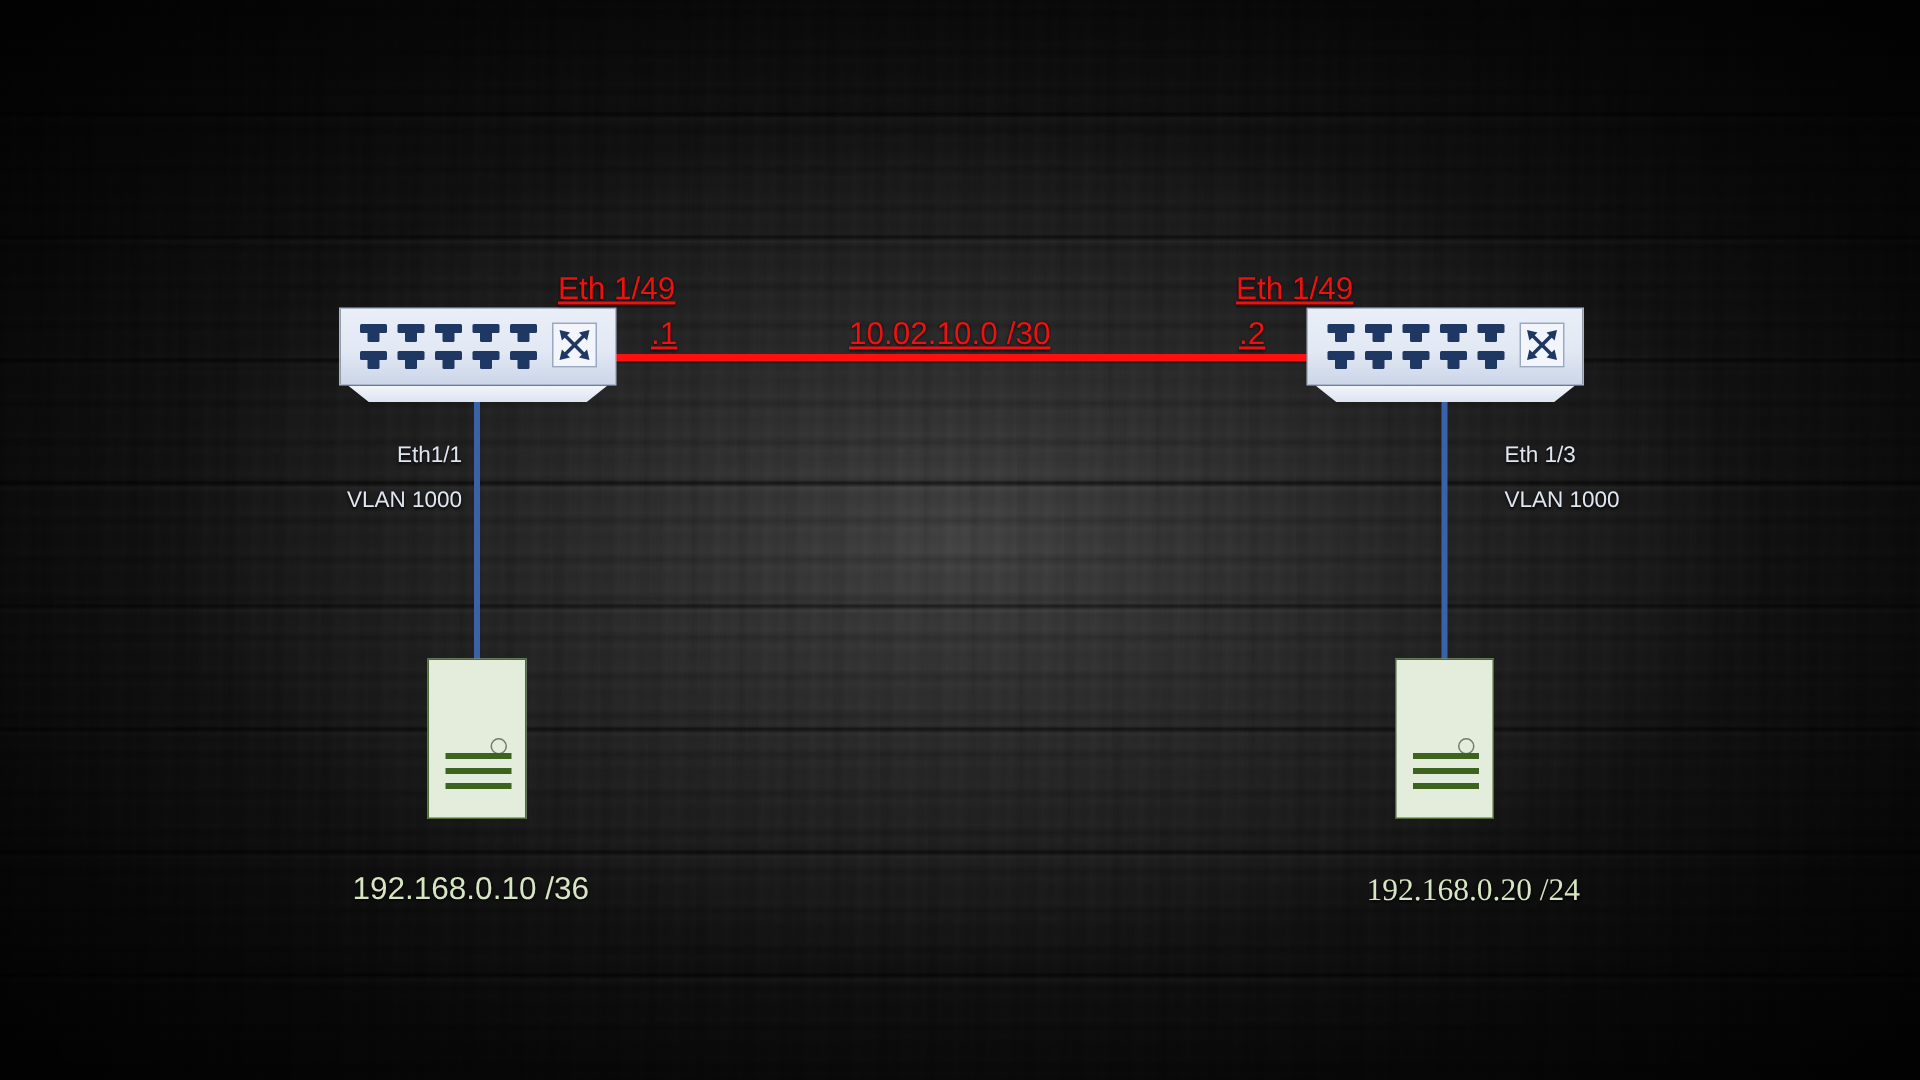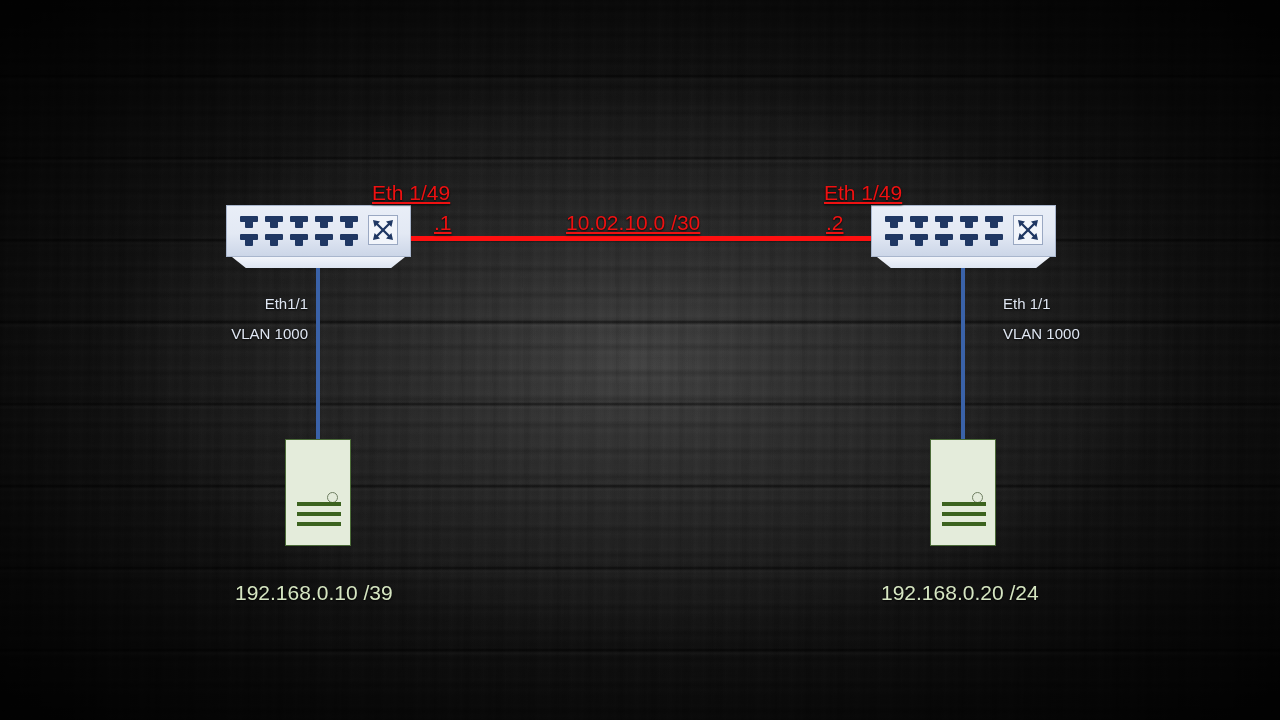--- a/index.html
+++ b/index.html
@@ -299,21 +299,21 @@
   <div class="label label-red" style="left:566px; top:211px;">10.02.10.0 /30</div>
 
   <div class="label label-red" style="left:826px; top:211px;">.2</div>
 
   <div class="label label-red" style="left:824px; top:181px;">Eth 1/49</div>
 
   <div class="label label-blue" style="left:213px; top:290px; text-align:right; width:95px;">Eth1/1</div>
 
   <div class="label label-blue" style="left:173px; top:320px; text-align:right; width:135px;">VLAN 1000</div>
 
-  <div class="label label-blue" style="left:1003px; top:290px;">Eth 1/1</div>
+  <div class="label label-blue" style="left:1003px; top:290px;">Eth 1/3</div>
 
   <div class="label label-blue" style="left:1003px; top:320px;">VLAN 1000</div>
 
-  <div class="label label-green" style="left:235px; top:581px;">192.168.0.10 /39</div>
-
-  <div class="label label-green" style="left:881px; top:581px;">192.168.0.20 /24</div>
+  <div class="label label-green" style="left:235px; top:581px;">192.168.0.10 /36</div>
+
+  <div class="label label-green" style="left:911px; top:581px;font-family:Liberation Serif, serif;">192.168.0.20 /24</div>
 
 </div>
 
 </body></html>

